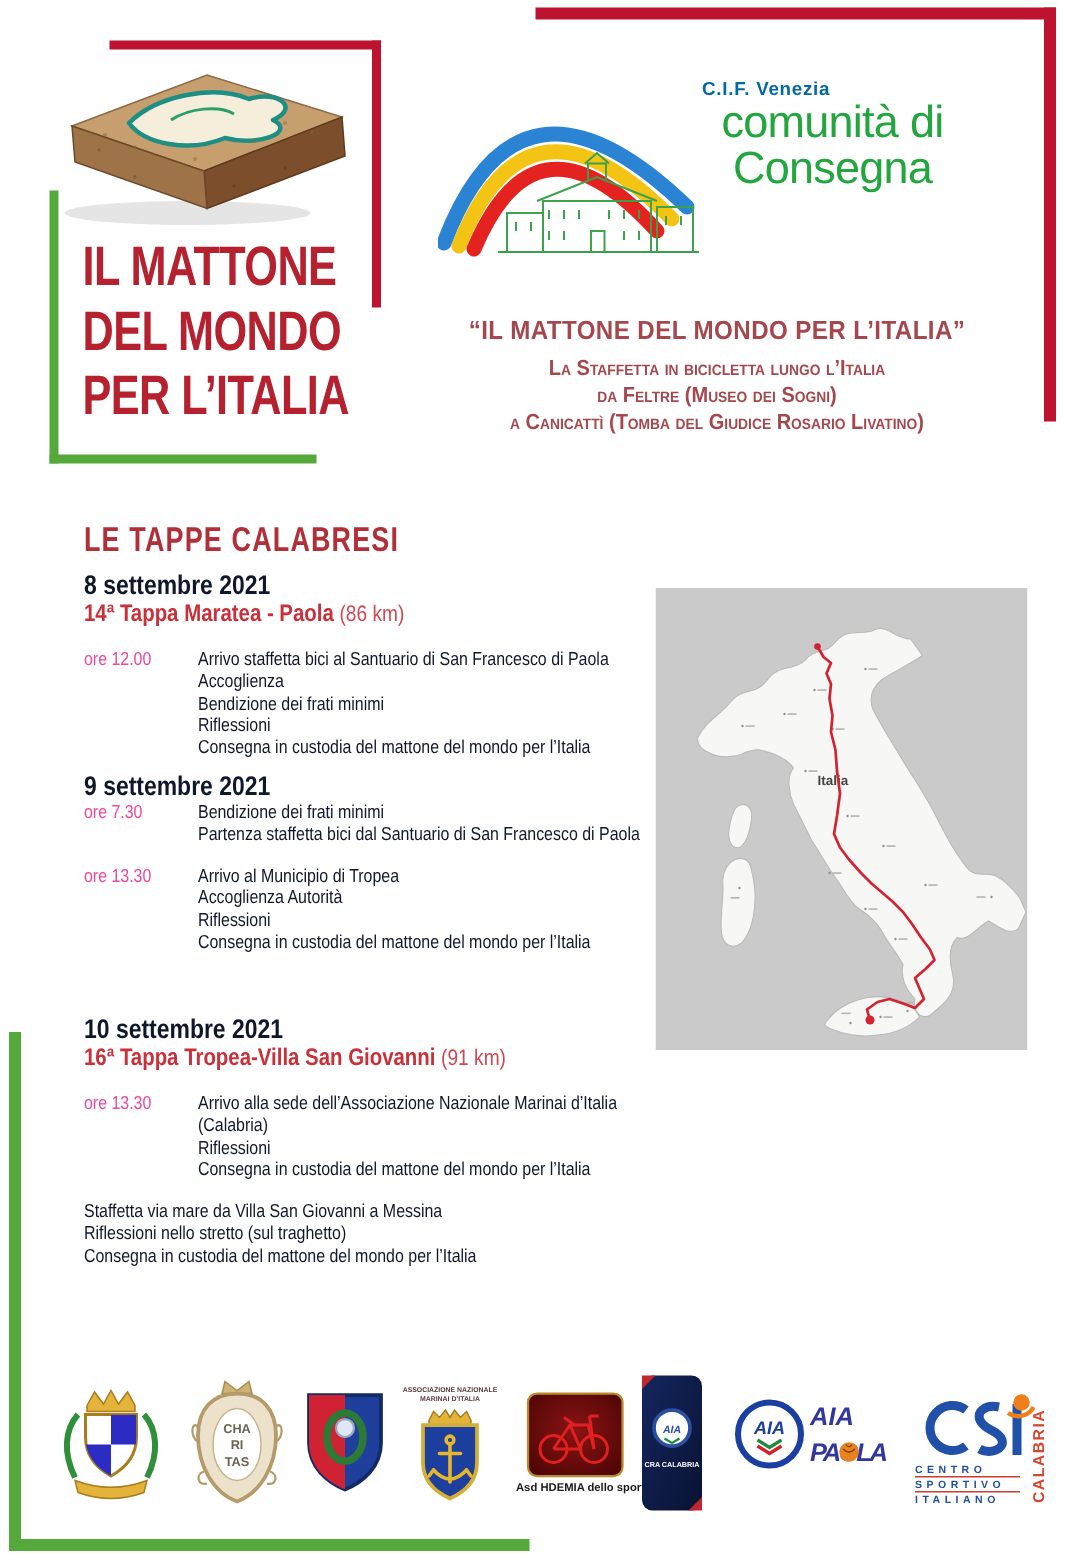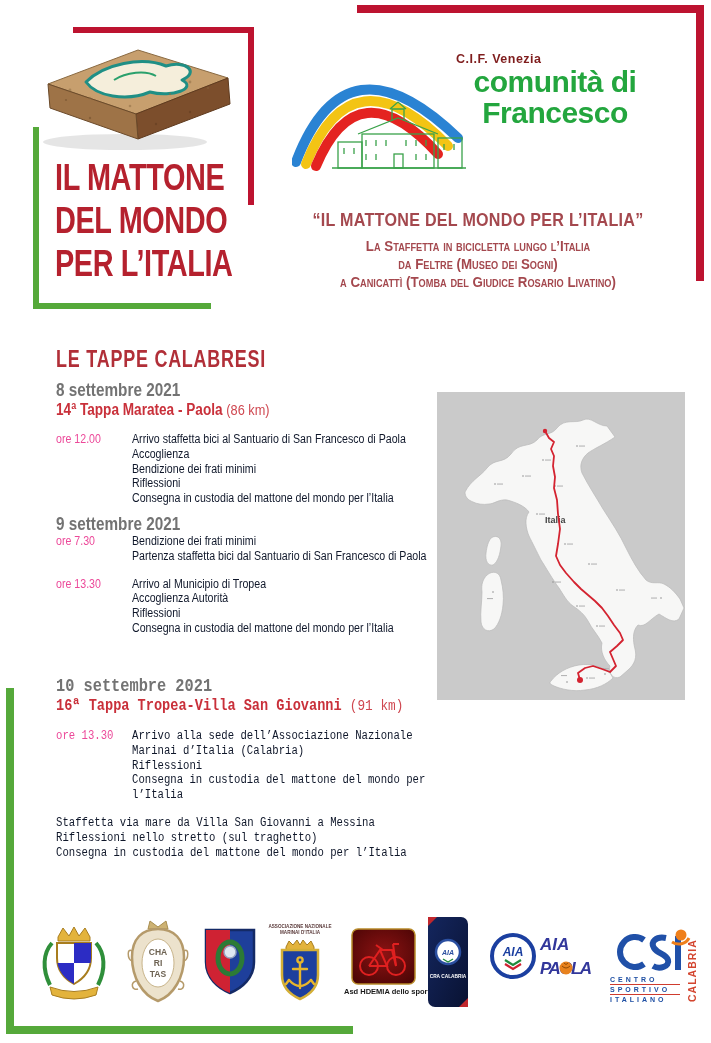--- a/index.html
+++ b/index.html
@@ -12,33 +12,33 @@
   #frame-green-left{left:6px;top:688px;width:8px;height:346px;background:#55a93a;}
   #frame-green-bottom{left:6px;top:1026px;width:347px;height:8px;background:#55a93a;}
   
   #bracket-red{left:73px;top:27px;width:175px;height:172px;border-top:6px solid #bd1330;border-right:6px solid #bd1330;}
   #bracket-green{left:33px;top:127px;width:172px;height:176px;border-left:6px solid #55a93a;border-bottom:6px solid #55a93a;}
   
   #brick-title{left:55px;top:156px;width:260px;color:#b5212e;font-weight:bold;
                font-size:37px;line-height:43px;transform:scaleX(0.78);transform-origin:0 0;
                letter-spacing:-0.5px;white-space:nowrap;}
   
-  #cif-line{left:456px;top:52px;width:160px;color:#7f1d1d;font-weight:bold;font-size:12.5px;letter-spacing:.5px;}
-  #community{left:455px;top:66px;width:200px;color:#23a63e;font-weight:bold;font-size:30px;
+  #cif-line{left:468px;top:52px;width:160px;color:#0369a1;font-weight:bold;font-size:12.5px;letter-spacing:.5px;}
+  #community{left:455px;top:66px;width:200px;color:#23a63e;font-weight:normal;font-size:30px;
              line-height:31px;text-align:center;letter-spacing:-0.5px;}
   
   #subtitle{left:268px;top:210px;width:420px;text-align:center;color:#a4484e;
             transform:scaleX(0.92);transform-origin:50% 0;}
   #subtitle .t1{font-size:17.5px;font-weight:bold;letter-spacing:.3px;margin-bottom:6px;}
   #subtitle .t2{font-size:14.5px;font-weight:bold;font-variant:small-caps;line-height:18px;}
   
   #tappe-heading{left:56px;top:346px;color:#b12f38;font-weight:bold;font-size:23px;
                  letter-spacing:1px;transform:scaleX(0.78);transform-origin:0 0;white-space:nowrap;}
   .day{position:absolute;left:56px;width:440px;}
-  .day .date{color:#737373;font-weight:bold;font-size:18px;line-height:20px;}
+  .day .date{color:#0f172a;font-weight:bold;font-size:18px;line-height:20px;}
   .day .stage-line{margin-top:1px;margin-bottom:13px;font-size:16px;line-height:18px;}
   .day .stage{color:#c9303a;font-weight:bold;}
   .day .km{color:#cf4750;font-weight:normal;font-size:15px;}
   .event{display:flex;margin-bottom:13px;}
   .event .time{width:76px;flex:0 0 76px;color:#ec4899;font-size:12.5px;line-height:14.8px;}
   .event .lines{color:#0f172a;font-size:12.5px;line-height:14.8px;}
   .t-cond{display:inline-block;transform:scaleX(0.85);transform-origin:0 0;white-space:pre-line;}
   
   #map{left:437px;top:392px;width:248px;height:308px;}
   
@@ -99,21 +99,21 @@
       <path d="M74,94 v6 M84,94 v6 M94,94 v6 M114,94 v6 M124,94 v6 M134,94 v6"></path>
       <path d="M74,108 v6 M84,108 v6 M124,108 v6 M134,108 v6"></path>
       <path d="M152,98 v6 M162,98 v6 M52,102 v6 M62,102 v6"></path>
       <rect x="102" y="108" width="9" height="14"></rect>
     </g>
   </svg>
 
   <div class="abs" id="cif-line">C.I.F. Venezia</div>
   <div class="abs" id="community">
     <div>comunità di</div>
-    <div>Francesco</div>
+    <div>Consegna</div>
   </div>
 
   <div class="abs" id="subtitle">
     <div class="t1">“IL MATTONE DEL MONDO PER L’ITALIA”</div>
     <div class="t2">La Staffetta in bicicletta lungo l’Italia</div>
     <div class="t2">da Feltre (Museo dei Sogni)</div>
     <div class="t2">a Canicattì (Tomba del Giudice Rosario Livatino)</div>
   </div>
 
   <div class="abs" id="tappe-heading">LE TAPPE CALABRESI</div>
@@ -142,21 +142,21 @@
     </div>
     <div class="event">
       <div class="time"><span class="t-cond">ore 13.30</span></div>
       <div class="lines"><span class="t-cond">Arrivo al Municipio di Tropea
 Accoglienza Autorità
 Riflessioni
 Consegna in custodia del mattone del mondo per l’Italia</span></div>
     </div>
   </div>
 
-  <div class="day" style="top:676px;font-family:Liberation Mono, monospace;">
+  <div class="day" style="top:676px;">
     <div class="date"><span class="t-cond">10 settembre 2021</span></div>
     <div class="stage-line">
       <span class="stage t-cond"><span>16ª Tappa Tropea-Villa San Giovanni</span> <span class="km">(91 km)</span></span>
     </div>
     <div class="event">
       <div class="time"><span class="t-cond">ore 13.30</span></div>
       <div class="lines"><span class="t-cond">Arrivo alla sede dell’Associazione Nazionale Marinai d’Italia (Calabria)
 Riflessioni
 Consegna in custodia del mattone del mondo per l’Italia</span></div>
     </div>

